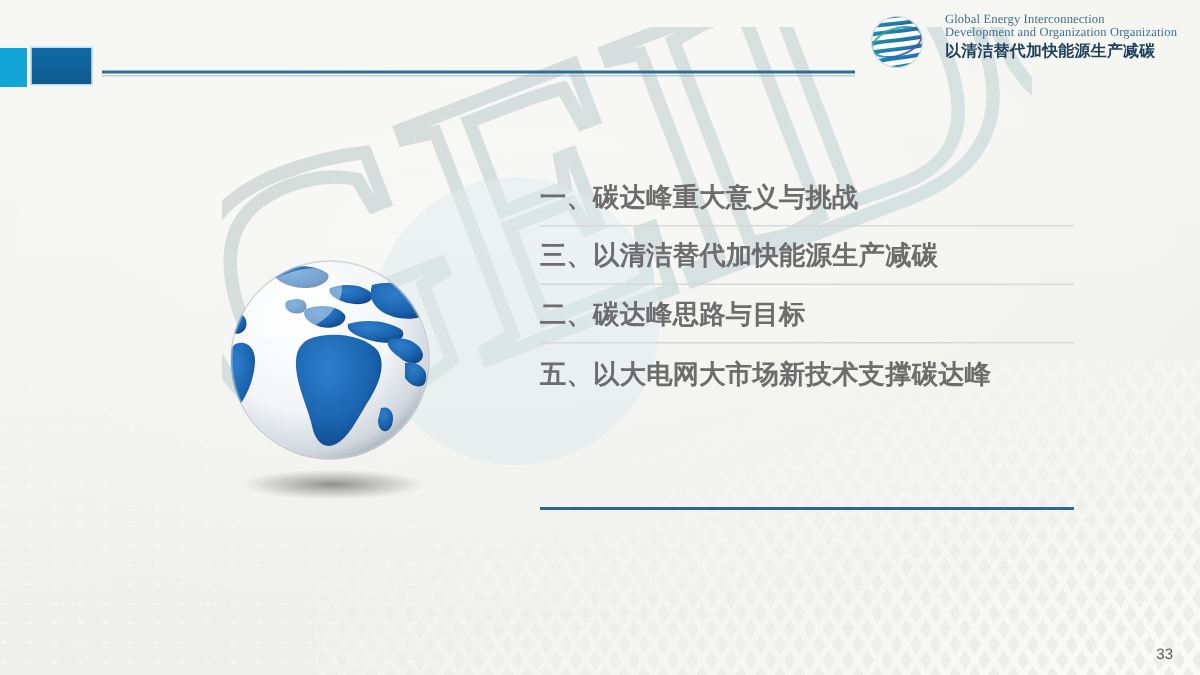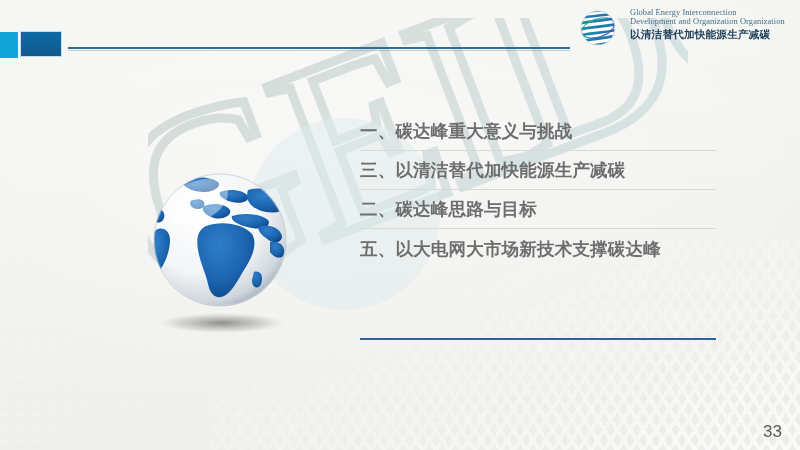--- a/index.html
+++ b/index.html
@@ -165,21 +165,21 @@
     left: 360px; top: 338px;
     width: 356px; height: 2px;
     background: #2f6596;
   }
 
   
   .page-num {
     position: absolute;
     right: 18px; bottom: 8px;
     font-family: "Liberation Sans", sans-serif;
-    font-size: 17px;
+    font-size: 10px;
     color: #5a5a5a;
   }
 </style>
 </head>
 <body>
 
 <div id="slide">
 
   <div class="bg-base"></div>
   <div class="bg-topwash"></div>

